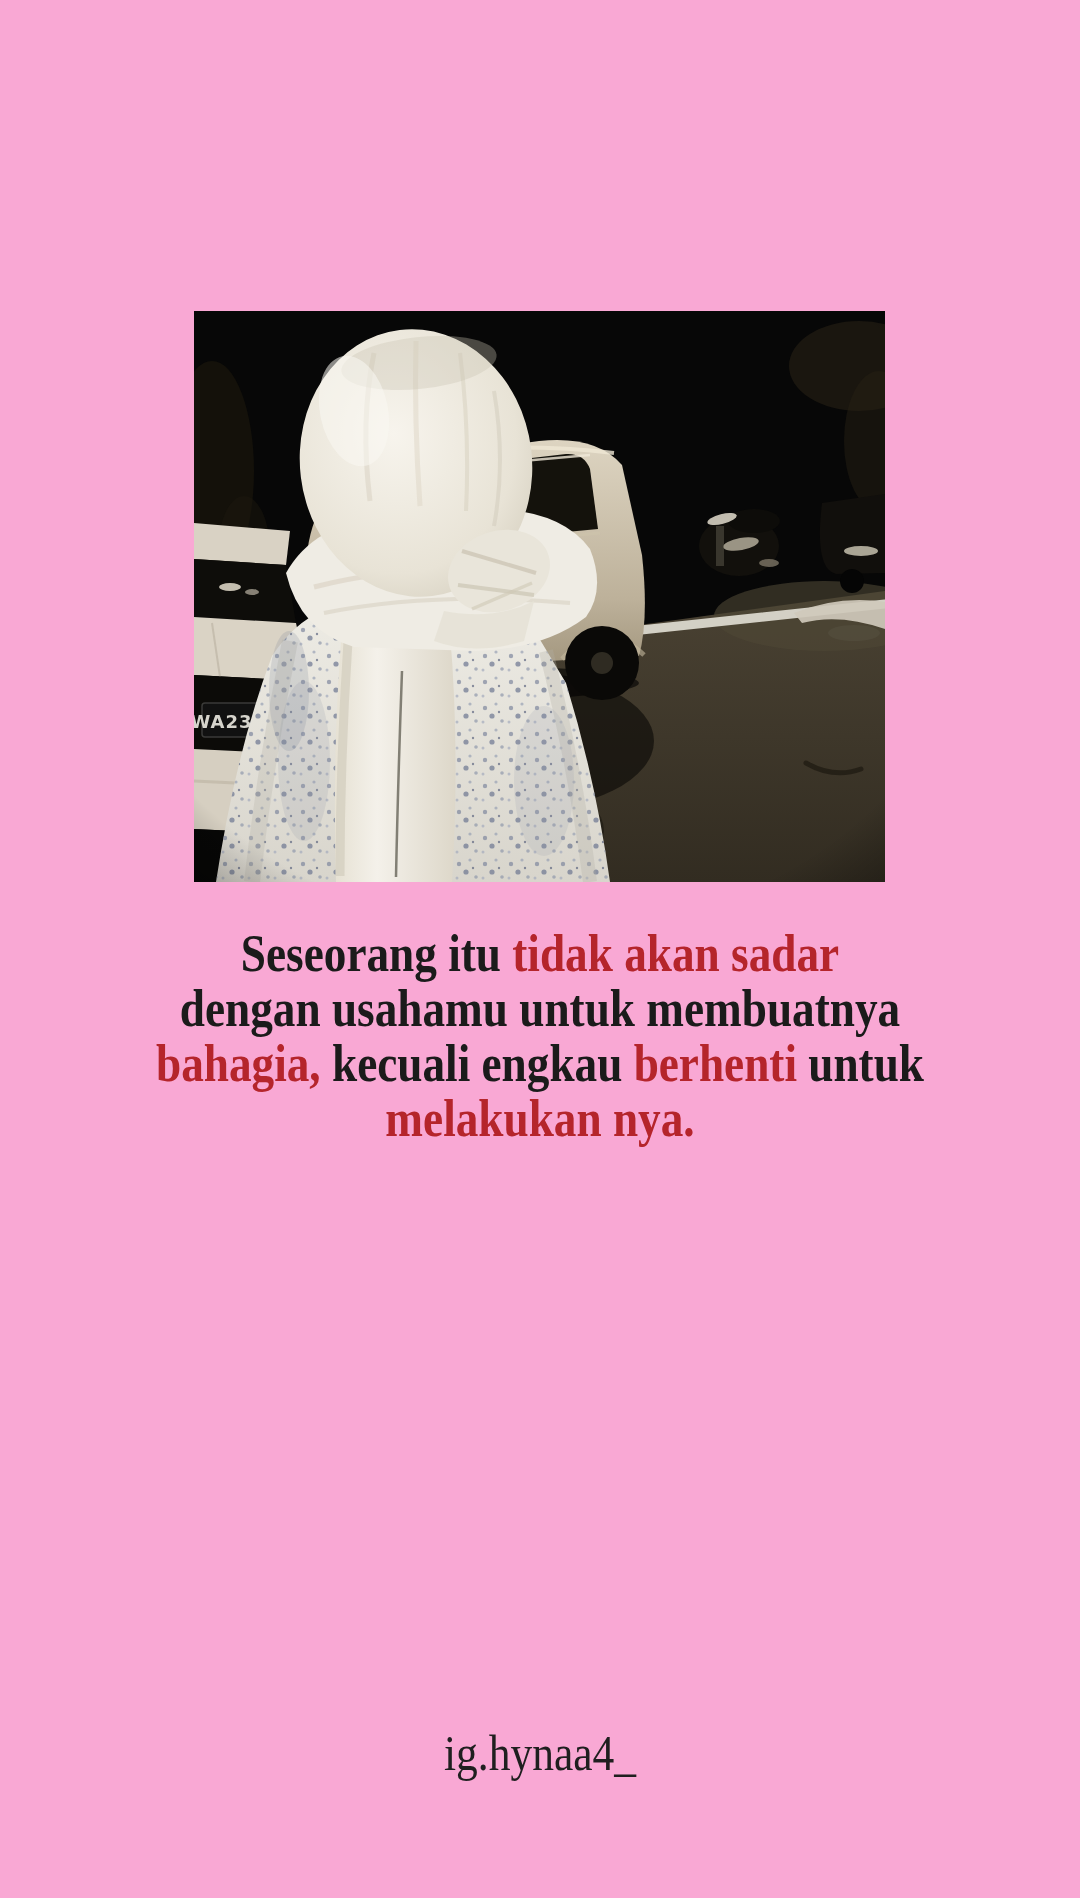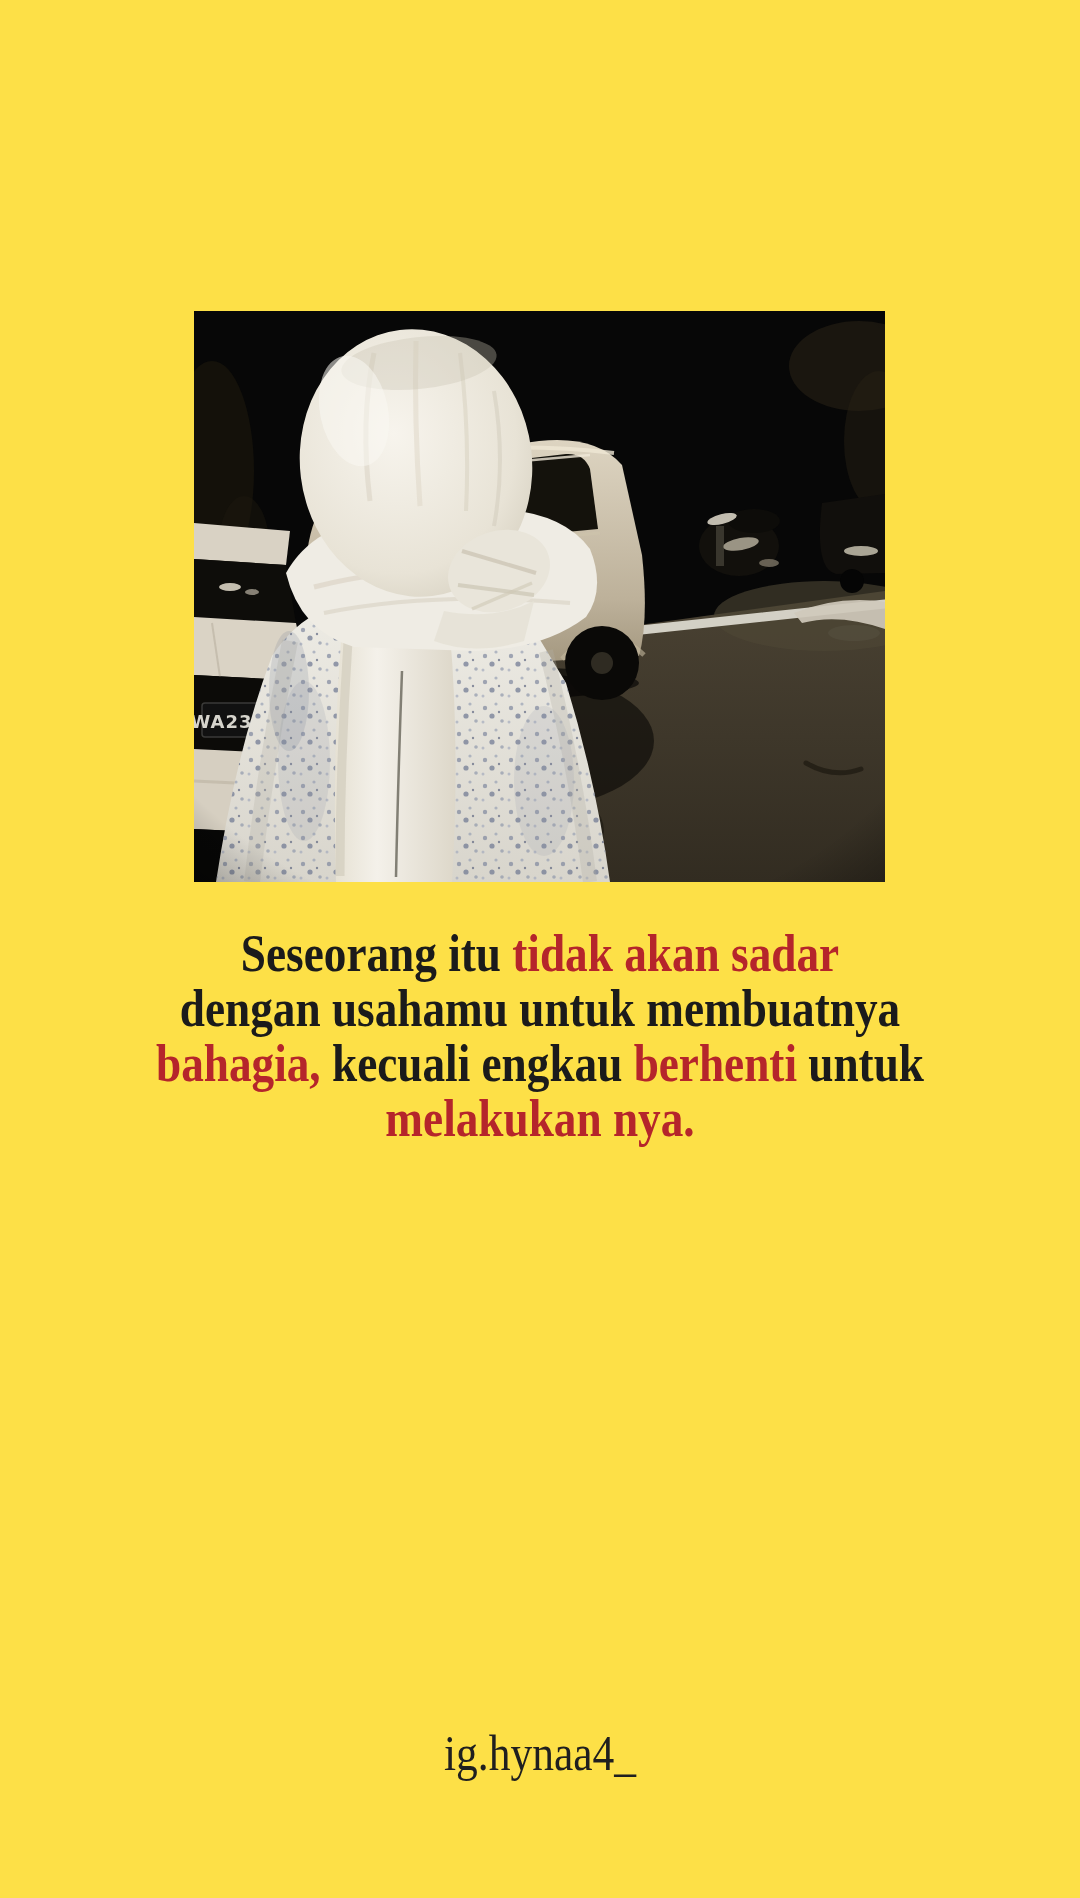--- a/index.html
+++ b/index.html
@@ -2,21 +2,21 @@
 <html><head>
 <meta charset="utf-8">
 <style>
   html, body {
     margin: 0; padding: 0;
     width: 1080px; height: 1898px;
     background: #ffffff;
     overflow: hidden;
     font-family: "Liberation Serif", "DejaVu Serif", serif;
   }
-  .stage { position: relative; width: 1080px; height: 1898px; background: #fde047; }
+  .stage { position: relative; width: 1080px; height: 1898px; background: #f9a8d4; }
 
   .photo-frame {
     position: absolute; left: 194px; top: 311px;
     width: 691px; height: 571px;
     background: #060606; overflow: hidden;
   }
   .photo-frame svg { display: block; width: 691px; height: 571px; }
 
   .quote {
     position: absolute; left: 0; top: 926px; width: 1080px;

